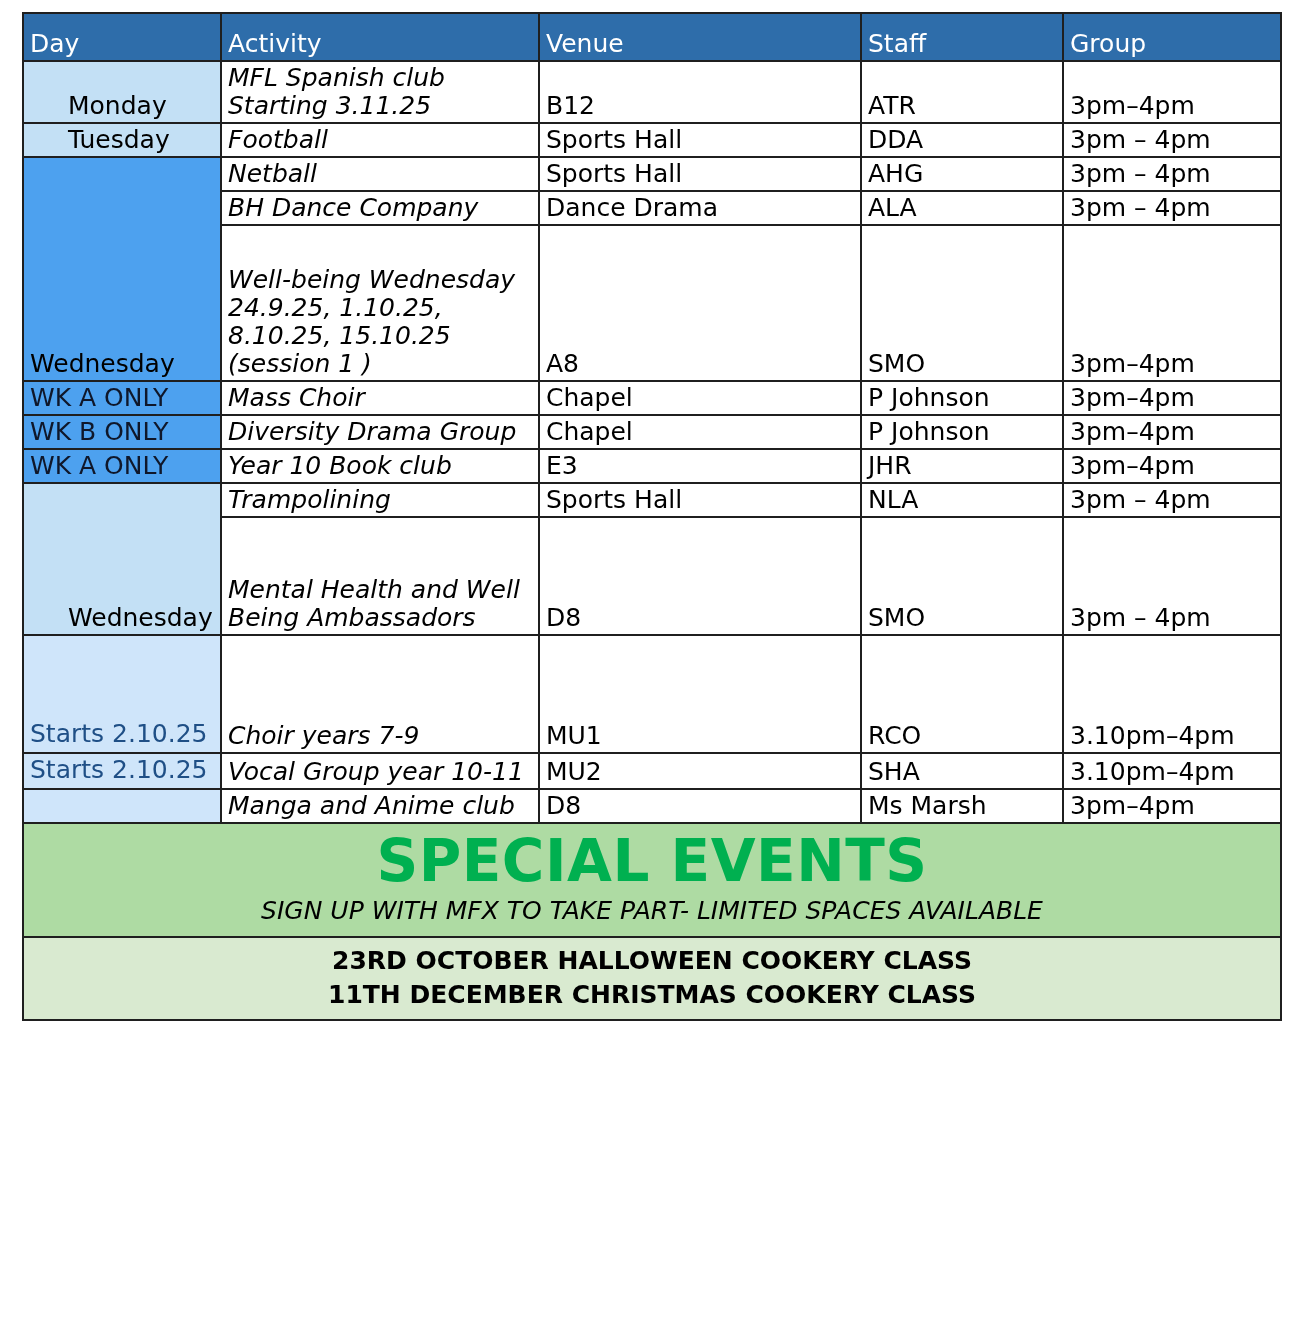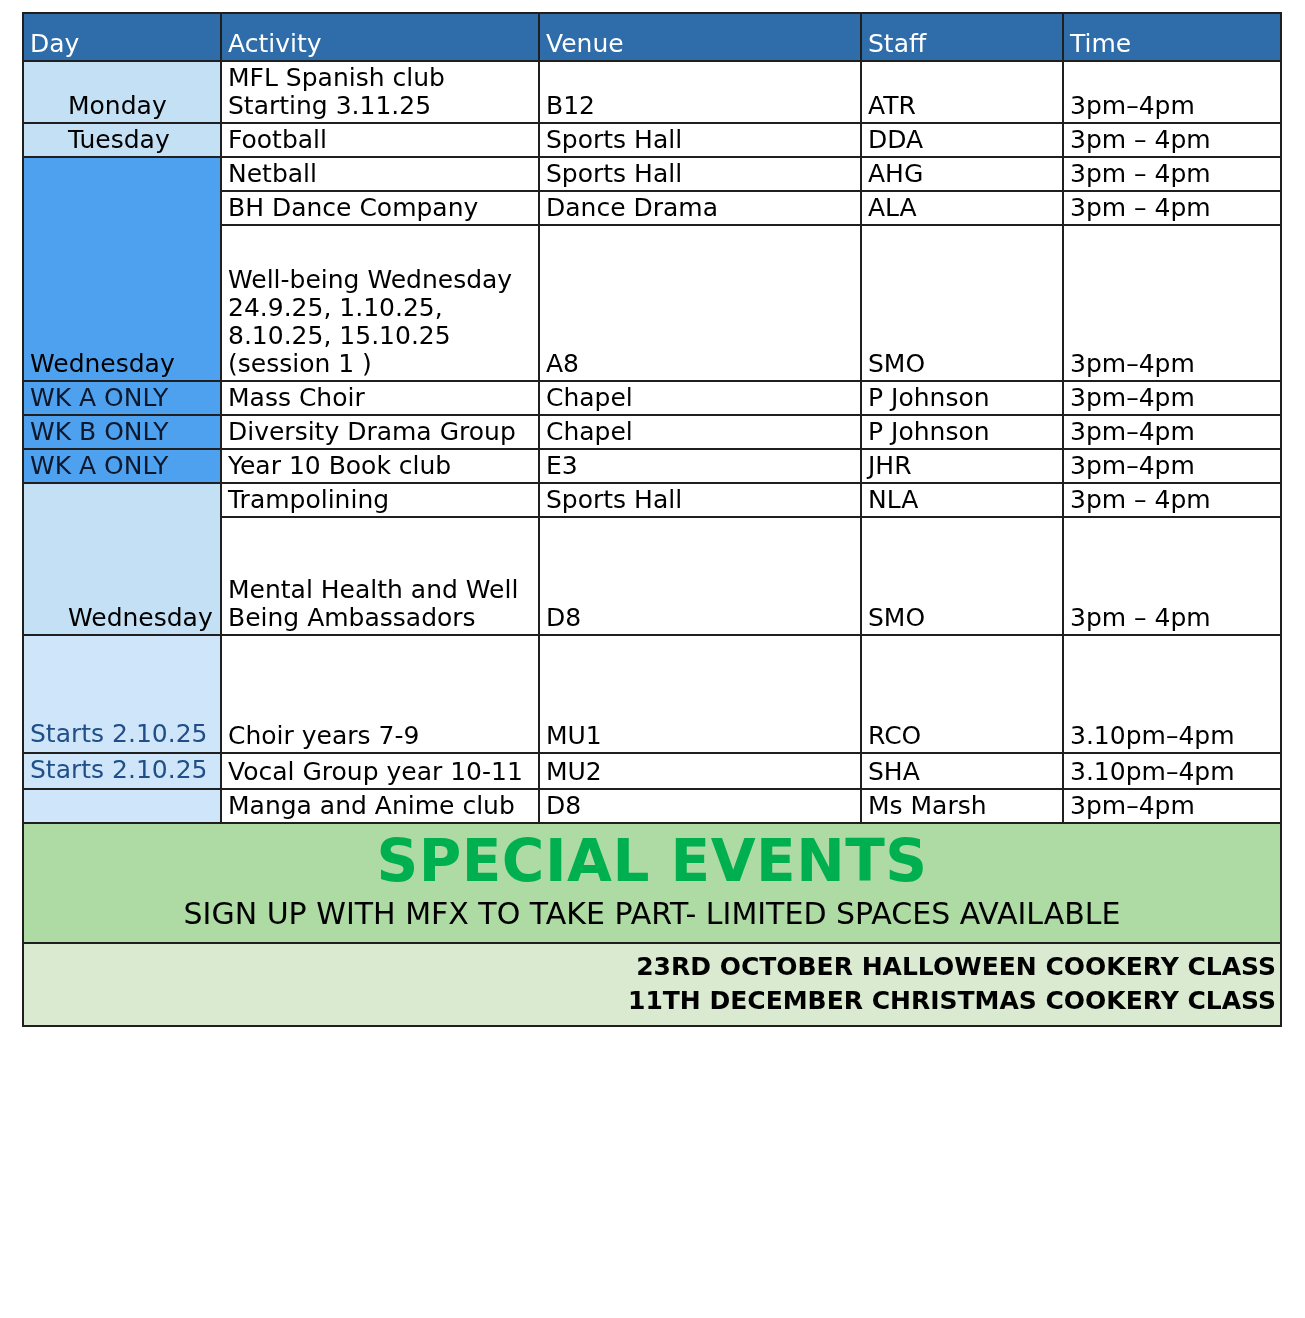--- a/index.html
+++ b/index.html
@@ -77,20 +77,21 @@
     font-weight: normal;
     vertical-align: bottom;
     padding-bottom: 4px;
   }
   td.day.plain-light {
     background: #cfe5fa;
   }
   td.activity {
     font-weight: bold;
     vertical-align: top;
+    font-style: italic;
   }
   td.activity .reg {
     font-weight: normal;
   }
   td.cell {
     vertical-align: bottom;
   }
   td.tall { height: 150px; }
   td.mid-tall { height: 112px; }
 
@@ -101,28 +102,29 @@
     padding: 6px 4px 10px 4px;
   }
   .special-title {
     color: #00b050;
     font-size: 58px;
     font-weight: bold;
     line-height: 1.1;
     letter-spacing: 0.5px;
   }
   .special-sub {
-    font-size: 30px;
+    font-size: 25px;
     line-height: 1.2;
     margin-top: 2px;
     color: #000000;
+    font-style: italic;
   }
   tr.events td {
     background: #d9ead0;
-    text-align: right;
+    text-align: center;
     font-weight: bold;
     font-size: 25px;
     line-height: 1.35;
     padding: 6px 4px 8px 4px;
   }
 </style>
 </head>
 <body>
 
 <div class="sheet">
@@ -133,21 +135,21 @@
       <col class="c-venue">
       <col class="c-staff">
       <col class="c-time">
     </colgroup>
     <thead>
       <tr>
         <th>Day</th>
         <th>Activity</th>
         <th>Venue</th>
         <th>Staff</th>
-        <th>Time</th>
+        <th>Group</th>
       </tr>
     </thead>
     <tbody>
 
       <tr>
         <td class="day light">Monday</td>
         <td class="activity">
           <div>MFL Spanish club</div>
           <div class="reg">Starting 3.11.25</div>
         </td>

